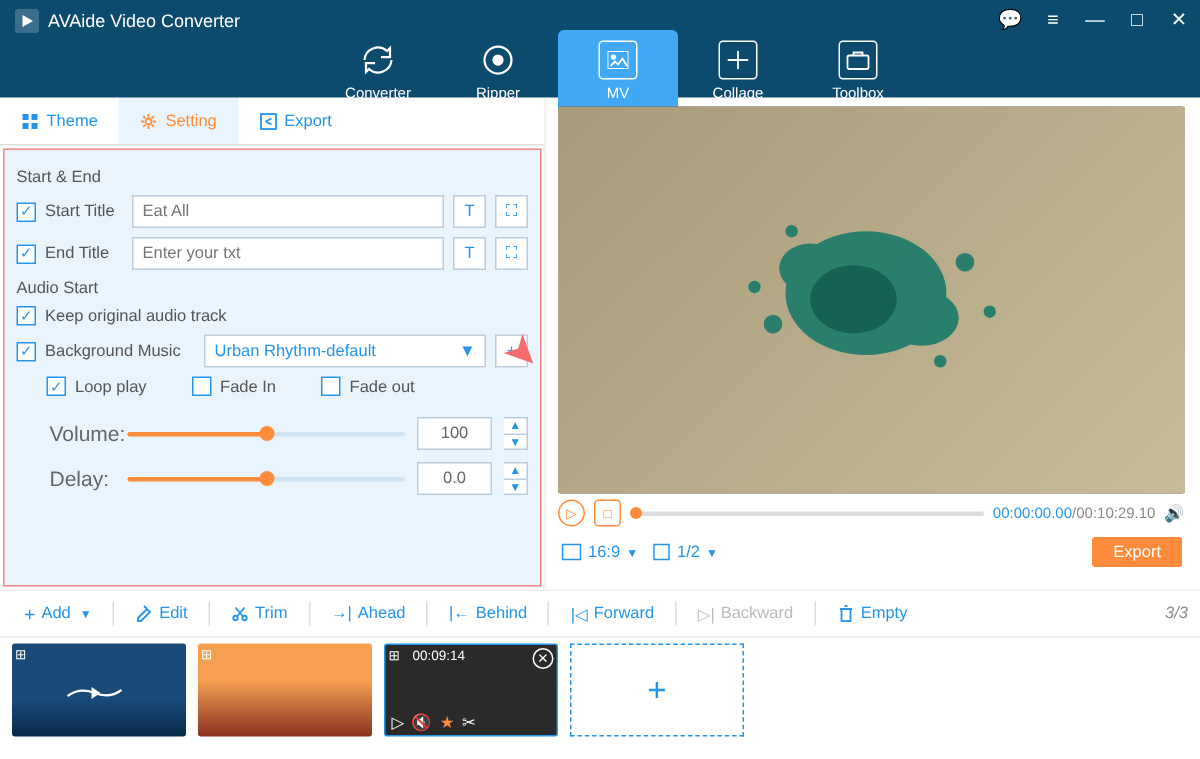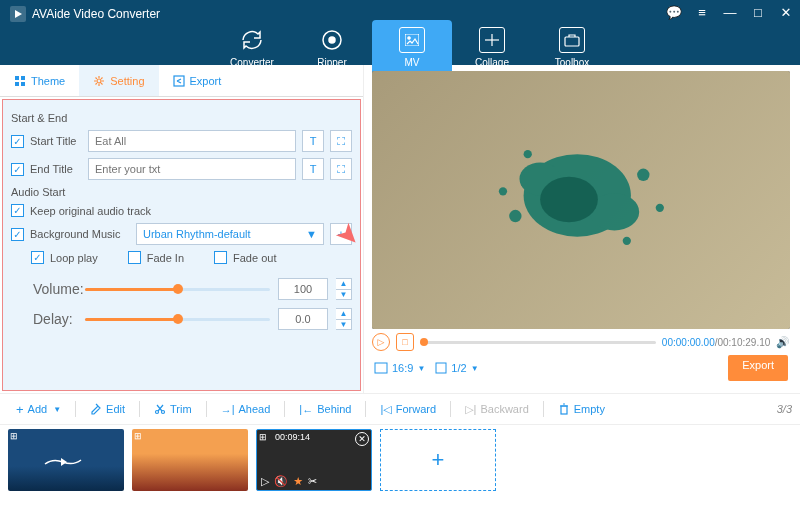--- a/index.html
+++ b/index.html
@@ -49,21 +49,21 @@
 .preview { height:258px; background:#555; border-radius:2px; position:relative; overflow:hidden; }
 .preview-inner { position:absolute; inset:0; background:linear-gradient(135deg,#a89b7a,#c7bb98); }
 .splash { position:absolute; left:20%; top:18%; width:60%; height:64%; }
 .play-bar { height:26px; display:flex; align-items:center; gap:6px; padding:2px 0;}
 .pb-btn { width:18px; height:18px; border:1.5px solid #ff8c3a; border-radius:50%; display:flex; align-items:center; justify-content:center; color:#ff8c3a; font-size:9px; cursor:pointer;}
 .pb-btn.sq { border-radius:3px;}
 .pb-track { flex:1; height:3px; background:#ddd; border-radius:2px; position:relative;}
 .pb-dot { position:absolute; left:0; top:-3px; width:8px; height:8px; background:#ff8c3a; border-radius:50%;}
 .time-text { font-size:10px; color:#2395ea;}
 .time-text .dur { color:#888;}
-.opts-bar { height:26px; display:flex; gap:10px; padding:0 2px;}
+.opts-bar { height:26px; display:flex; align-items:center; gap:10px; padding:0 2px;}
 .opt { display:flex; align-items:center; gap:4px; color:#2395ea; cursor:pointer; font-size:11px;}
 .export-btn { margin-left:auto; background:#ff8c3a; color:#fff; padding:4px 14px; border-radius:2px; cursor:pointer; font-size:11px;}
 
 .tool-row { height:32px; border-top:1px solid #eee; border-bottom:1px solid #eee; display:flex; align-items:center; padding:0 8px; gap:4px;}
 .tool-btn { display:flex; align-items:center; gap:4px; padding:4px 8px; color:#2395ea; cursor:pointer; font-size:11px;}
 .tool-btn.disabled { color:#bbb; cursor:default;}
 .tool-btn svg { width:12px; height:12px;}
 .divider { width:1px; height:16px; background:#ddd; margin:0 2px;}
 .page-ind { margin-left:auto; color:#888; font-size:11px;font-style:italic;}
 

